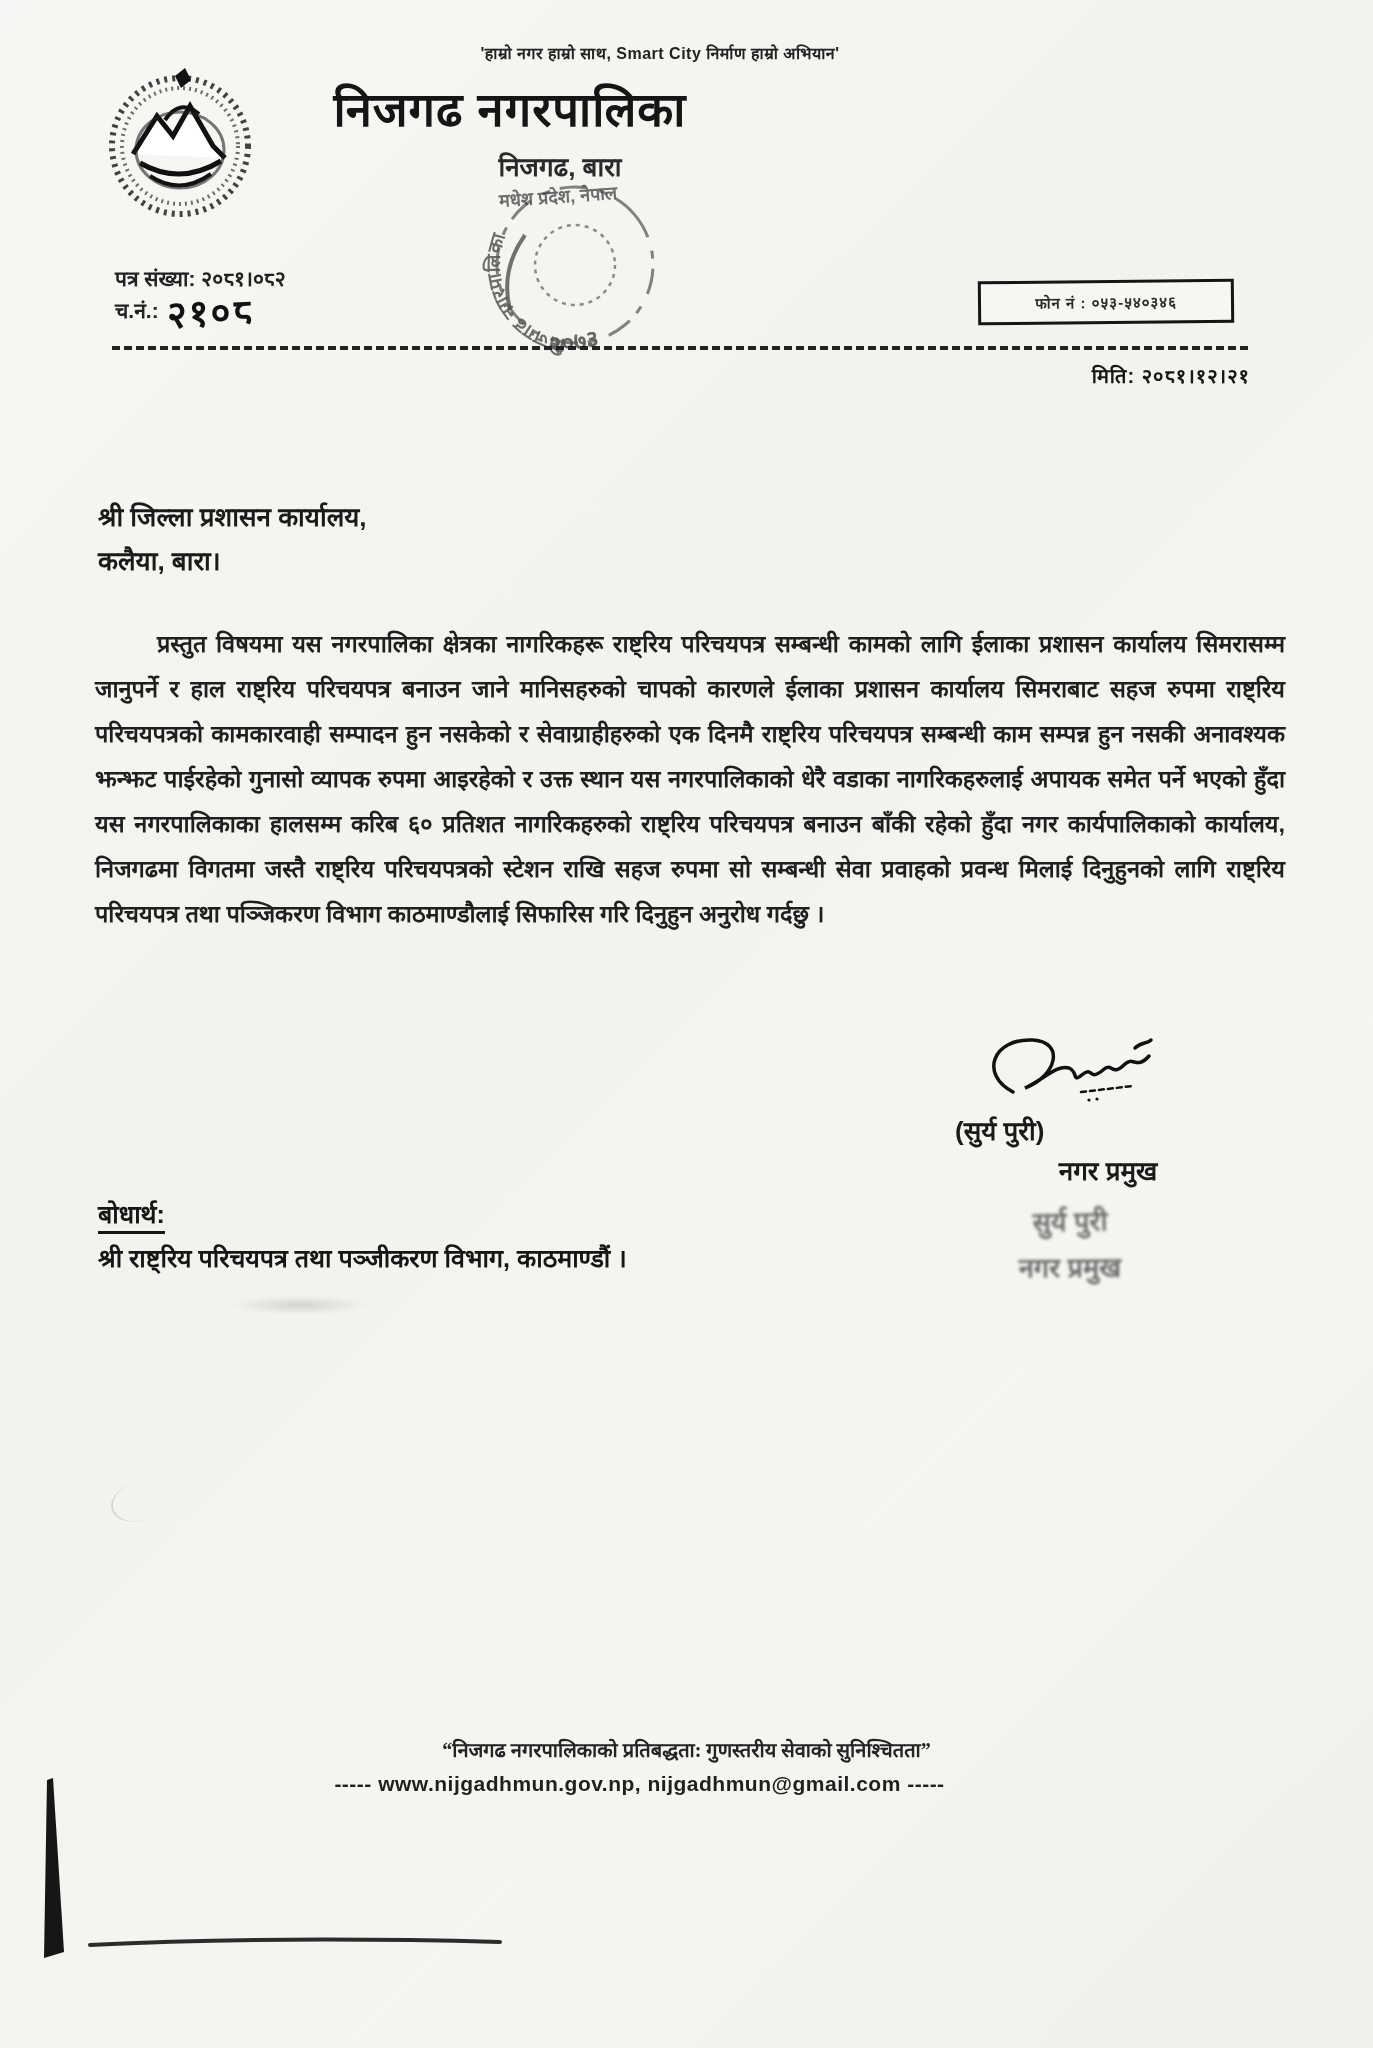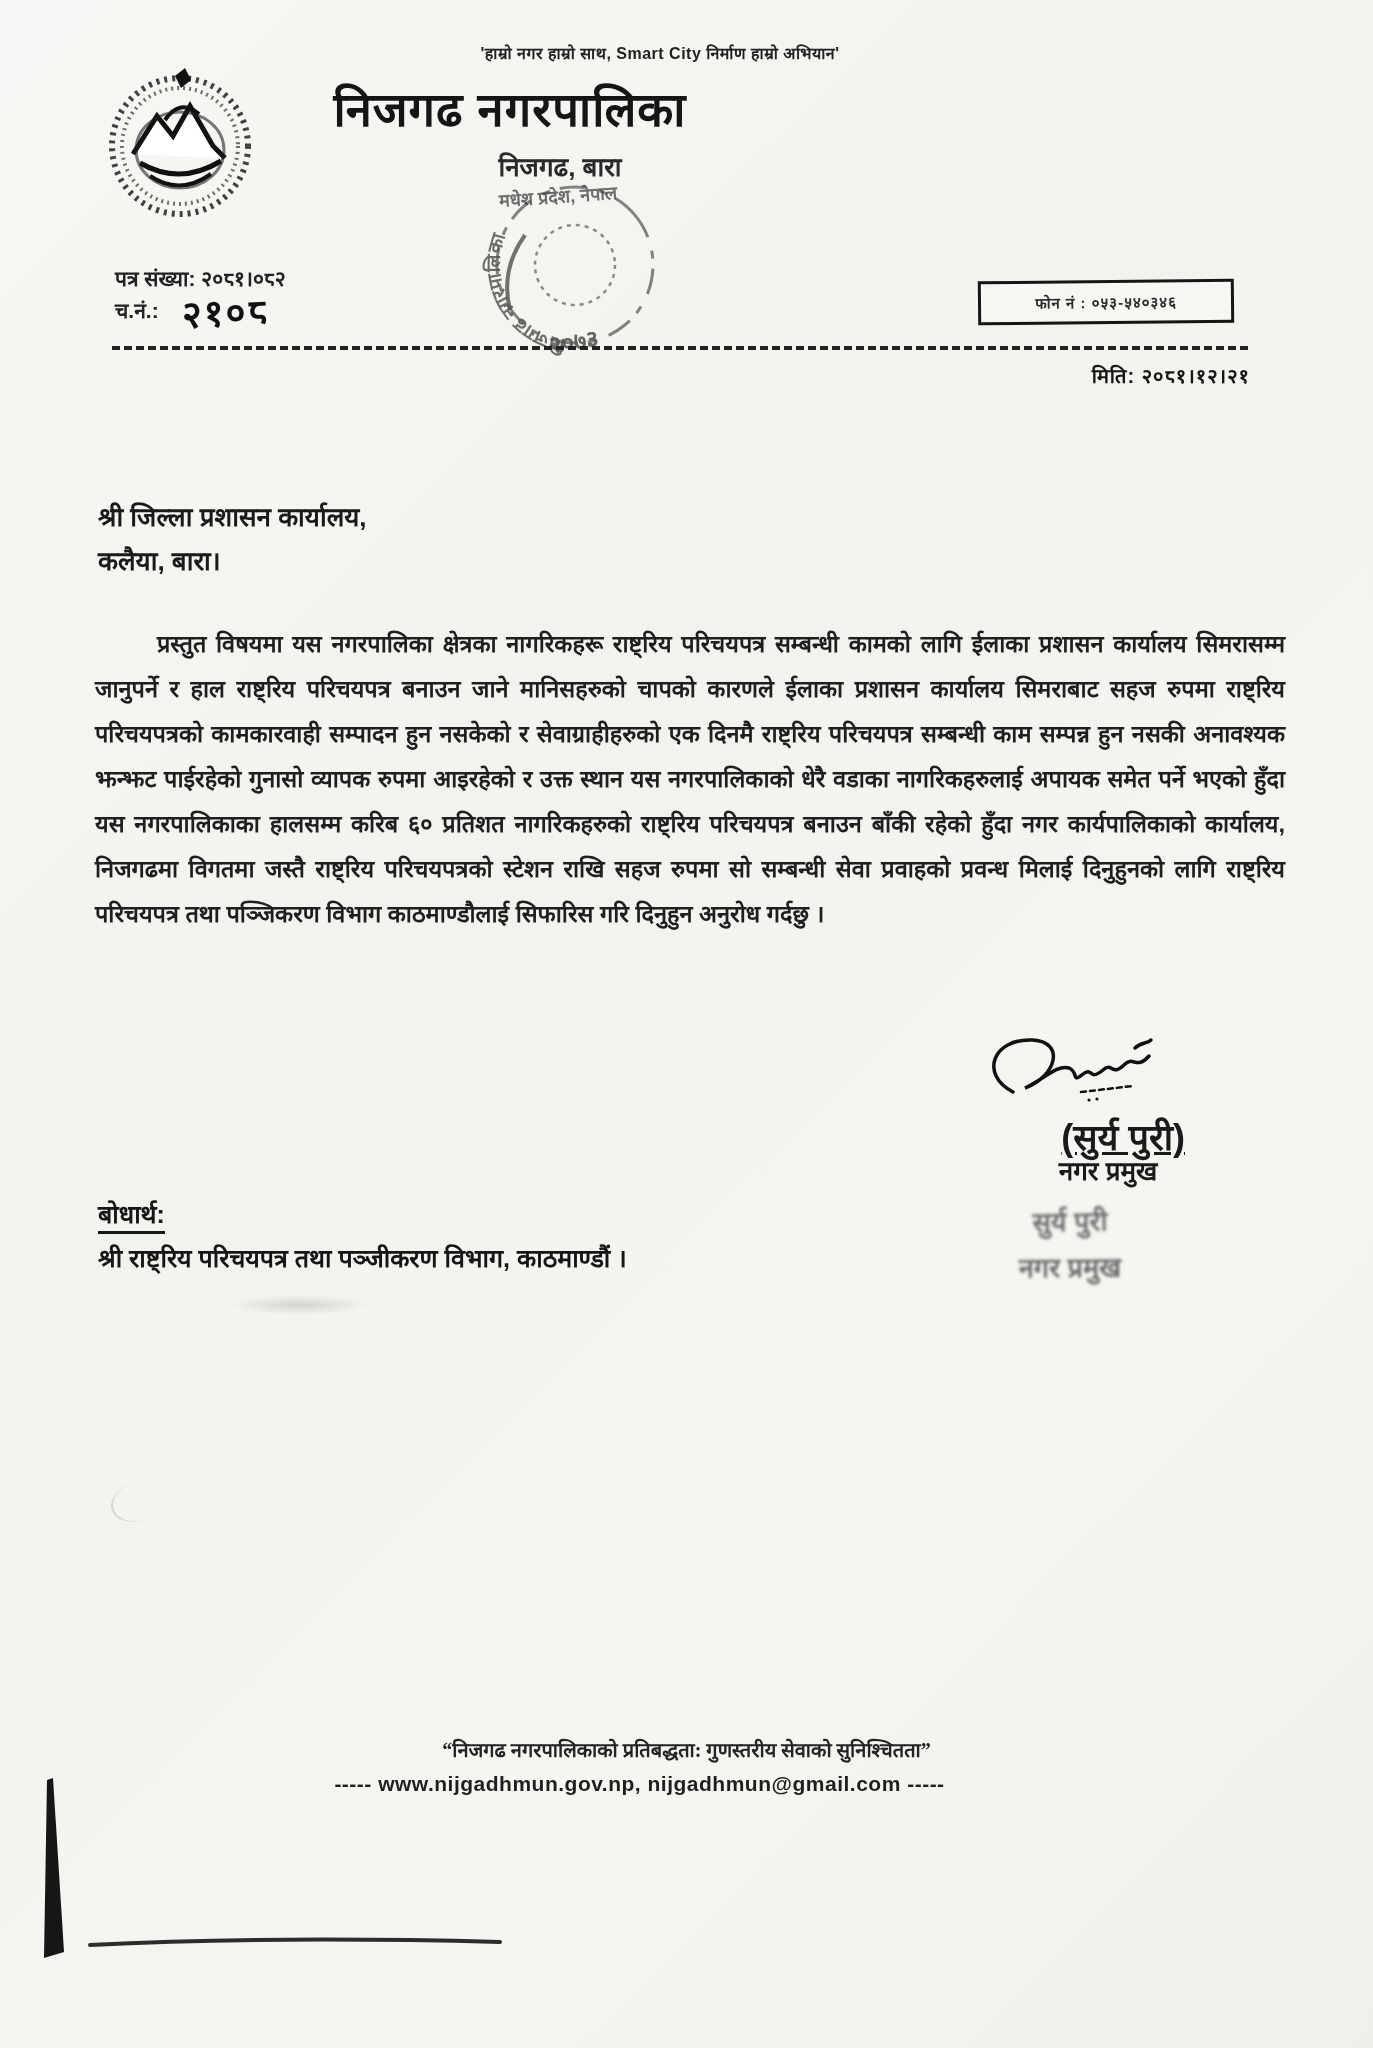--- a/index.html
+++ b/index.html
@@ -15,38 +15,38 @@
   .abs{position:absolute;}
 
   .tagline{left:420px;top:42px;width:480px;font-size:16px;font-weight:bold;text-align:center;letter-spacing:.5px;color:#222;}
   .logo-wrap{left:95px;top:58px;width:170px;height:180px;}
   .title{left:270px;top:76px;width:480px;font-size:47px;font-weight:bold;text-align:center;letter-spacing:1px;color:#151515;}
   .subtitle1{left:430px;top:148px;width:260px;font-size:26px;font-weight:bold;text-align:center;color:#2a2a2a;}
   .subtitle2{left:438px;top:184px;width:240px;font-size:18px;font-weight:bold;text-align:center;color:#555;transform:rotate(-4deg);opacity:.85;}
   .stamp-wrap{left:470px;top:160px;width:210px;height:210px;opacity:.82;}
 
   .letterno{left:115px;top:264px;font-size:21px;font-weight:bold;color:#222;}
-  .refno{left:115px;top:296px;font-size:21px;font-weight:bold;color:#222;display:flex;align-items:flex-start;gap:23px;}
+  .refno{left:115px;top:296px;font-size:21px;font-weight:bold;color:#222;display:flex;align-items:flex-start;gap:8px;}
   .refno .hand{font-size:38px;line-height:34px;font-weight:bold;transform:rotate(-3deg);letter-spacing:2px;color:#111;}
   .phonebox{left:978px;top:280px;width:250px;height:38px;border:3px solid #151515;display:flex;align-items:center;justify-content:center;transform:rotate(-.6deg);background:rgba(255,255,255,.3);}
   .phonebox span{font-size:15px;font-weight:bold;color:#2a2a2a;letter-spacing:1px;}
 
   .dashrule{left:112px;top:346px;width:1136px;height:0;border-top:4px dashed #222;}
   .dateline{left:860px;top:362px;width:390px;font-size:20px;font-weight:bold;text-align:right;color:#161616;letter-spacing:1px;}
 
   .subject{left:0;top:428px;width:1160px;text-align:center;font-size:25px;font-weight:bold;color:#1a1a1a;}
   .subject .u{border-bottom:3px solid #1a1a1a;padding-bottom:2px;}
 
   .addr1{left:98px;top:498px;font-size:26px;font-weight:bold;color:#1a1a1a;}
   .addr2{left:98px;top:542px;font-size:26px;font-weight:bold;color:#1a1a1a;}
 
   .body-par{left:95px;top:622px;width:1190px;font-size:23.5px;line-height:45px;font-weight:bold;text-align:justify;text-indent:62px;color:#1f1f1f;}
 
   .sig-svg{left:985px;top:1030px;width:185px;height:90px;}
-  .sig-name{left:955px;top:1112px;width:230px;text-align:right;font-size:36px;font-weight:bold;color:#1a1a1a;text-decoration:underline;}
+  .sig-name{left:955px;top:1112px;width:230px;text-align:left;font-size:26px;font-weight:bold;color:#1a1a1a;}
   .sig-title{left:993px;top:1152px;width:230px;text-align:center;font-size:26px;font-weight:bold;color:#1a1a1a;}
   .sig-stamp1{left:955px;top:1202px;width:230px;text-align:center;font-size:27px;font-weight:bold;color:#6e6e6e;filter:blur(1.6px);transform:rotate(-1deg);}
   .sig-stamp2{left:955px;top:1248px;width:230px;text-align:center;font-size:27px;font-weight:bold;color:#6a6a6a;filter:blur(1.8px);transform:rotate(-.5deg);}
 
   .cc-label{left:98px;top:1196px;font-size:25px;font-weight:bold;color:#161616;border-bottom:3px solid #161616;padding-bottom:1px;}
   .cc-line{left:98px;top:1240px;font-size:25px;font-weight:bold;color:#161616;}
 
   .motto{left:0;top:1736px;width:1373px;text-align:center;font-size:20px;font-weight:bold;font-family:"Liberation Serif","DejaVu Serif",serif;color:#242424;}
   .contact{left:0;top:1772px;width:1279px;text-align:center;font-size:21px;font-weight:bold;color:#1f1f1f;letter-spacing:.5px;}
 

